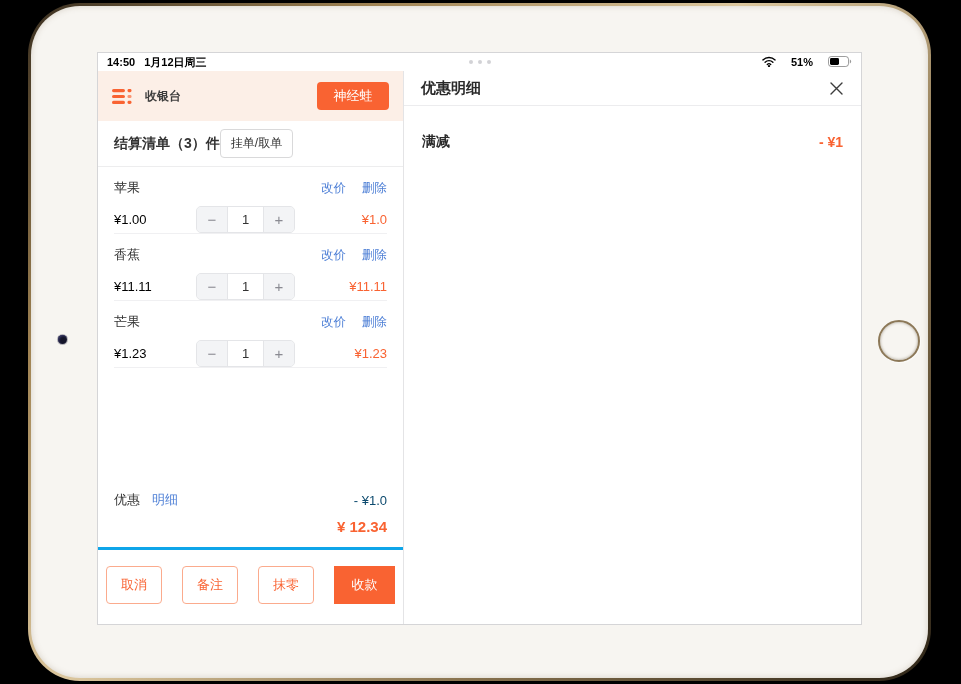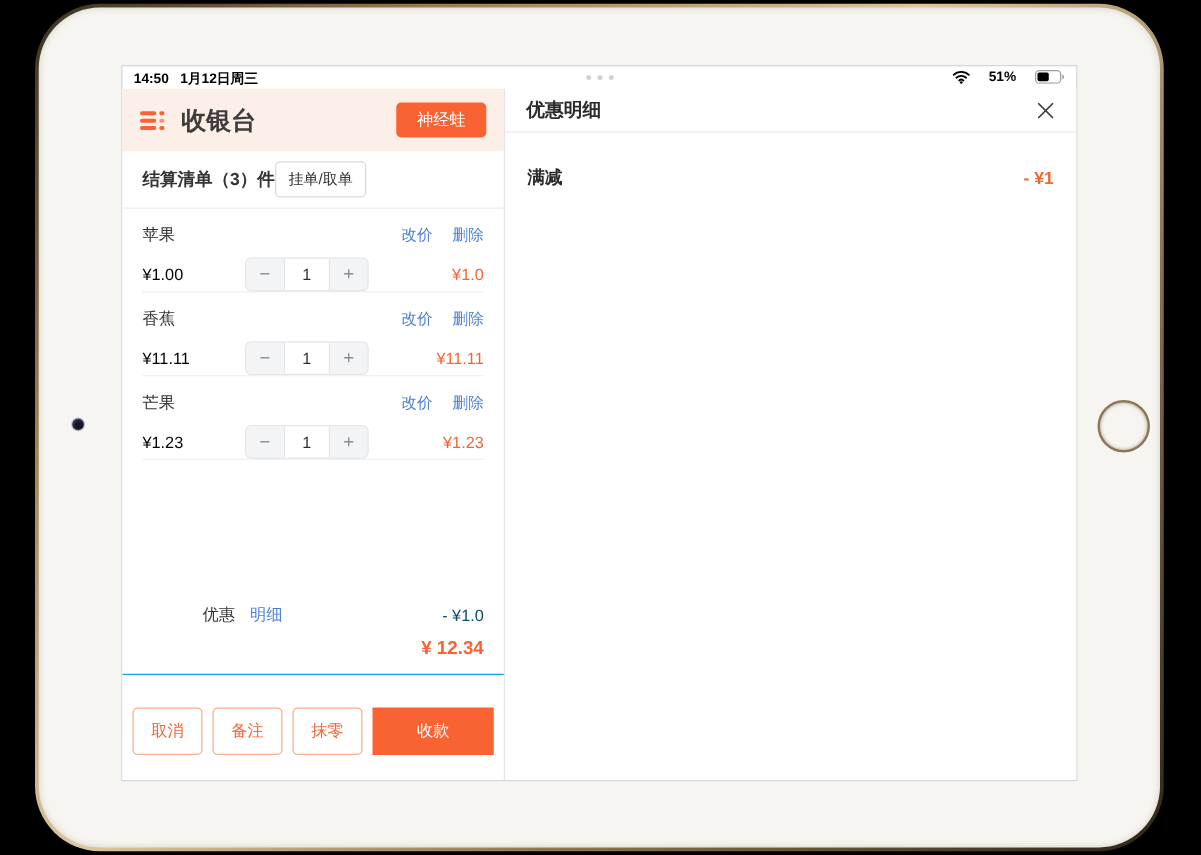--- a/index.html
+++ b/index.html
@@ -32,21 +32,21 @@
   .mt-dots i { width:4px; height:4px; border-radius:50%; background:#d2d2d6; }
 
   
   .content { flex:1; display:flex; min-height:0; }
   .left-panel { width:306px; flex:0 0 306px; border-right:1px solid #e4e4e6;
     display:flex; flex-direction:column; background:#fff; }
   .right-panel { flex:1; display:flex; flex-direction:column; background:#fff; }
 
   
   .panel-header { height:50px; flex:0 0 50px; background:#fcefe7; display:flex; align-items:center; padding:0 14px; }
-  .panel-title { font-size:20px; font-weight:700; color:#3d3d3d; margin-left:12px; }
+  .panel-title { font-size:12px; font-weight:700; color:#3d3d3d; margin-left:12px; }
   .brand-btn { margin-left:auto; width:72px; height:28px; background:#f96332; border:none; border-radius:4px;
     color:#fff; font-size:13px; cursor:pointer; font-family:inherit; }
 
   
   .list-header { height:46px; flex:0 0 46px; display:flex; align-items:center; justify-content:flex-start;
     padding:0 16px; border-bottom:1px solid #ededee; }
   .list-header-label { font-size:14px; font-weight:700; color:#333; }
   .hold-btn { height:29px; padding:0 10px; background:#fff; border:1px solid #d9d9da; border-radius:4px;
     font-size:12px; color:#333; cursor:pointer; font-family:inherit; }
 
@@ -63,29 +63,29 @@
   .stepper { display:flex; height:27px; margin:0 auto; border:1px solid #e4e5e8; border-radius:5px;
     overflow:hidden; background:#f3f4f6; }
   .step-btn { width:30px; display:flex; align-items:center; justify-content:center; font-size:15px;
     color:#8a8a92; background:#f3f4f6; border:none; cursor:pointer; font-family:inherit; }
   .step-count { width:37px; display:flex; align-items:center; justify-content:center; font-size:13px;
     color:#333; background:#fff; border-left:1px solid #e4e5e8; border-right:1px solid #e4e5e8; }
 
   .flex-spacer { flex:1; }
 
   
-  .summary { padding:0 16px 12px;margin-left:48px; }
+  .summary { padding:0 16px 12px; }
   .summary-row { display:flex; align-items:center; }
   .summary-label { font-size:13px; color:#333; }
   .summary-link { font-size:13px; color:#4d7fd6; margin-left:12px; cursor:pointer; }
   .summary-discount { margin-left:auto; font-size:13px; color:#0c4a6e; }
   .summary-total { text-align:right; margin-top:9px; font-size:15px; font-weight:600; color:#f96332; }
 
   
-  .actions { border-top:1px solid #0ea5e9; padding:26px 8px 20px; display:flex; gap:8px; }
+  .actions { border-top:3px solid #0ea5e9; padding:16px 8px 20px; display:flex; gap:20px; }
   .action-outline { width:56px; height:38px; background:#fff; border:1px solid #fbab8d; border-radius:4px;
     color:#f96332; font-size:13px; cursor:pointer; font-family:inherit; }
   .action-primary { flex:1; height:38px; background:#f96332; border:none; border-radius:0;
     color:#fff; font-size:13px; cursor:pointer; font-family:inherit; }
 
   
   .rp-header { height:35px; flex:0 0 35px; display:flex; align-items:center; justify-content:space-between;
     padding:0 17px; border-bottom:1px solid #ececee; }
   .rp-title { font-size:15px; font-weight:600; color:#2a2a2a; }
   .rp-close { display:flex; align-items:center; cursor:pointer; }

